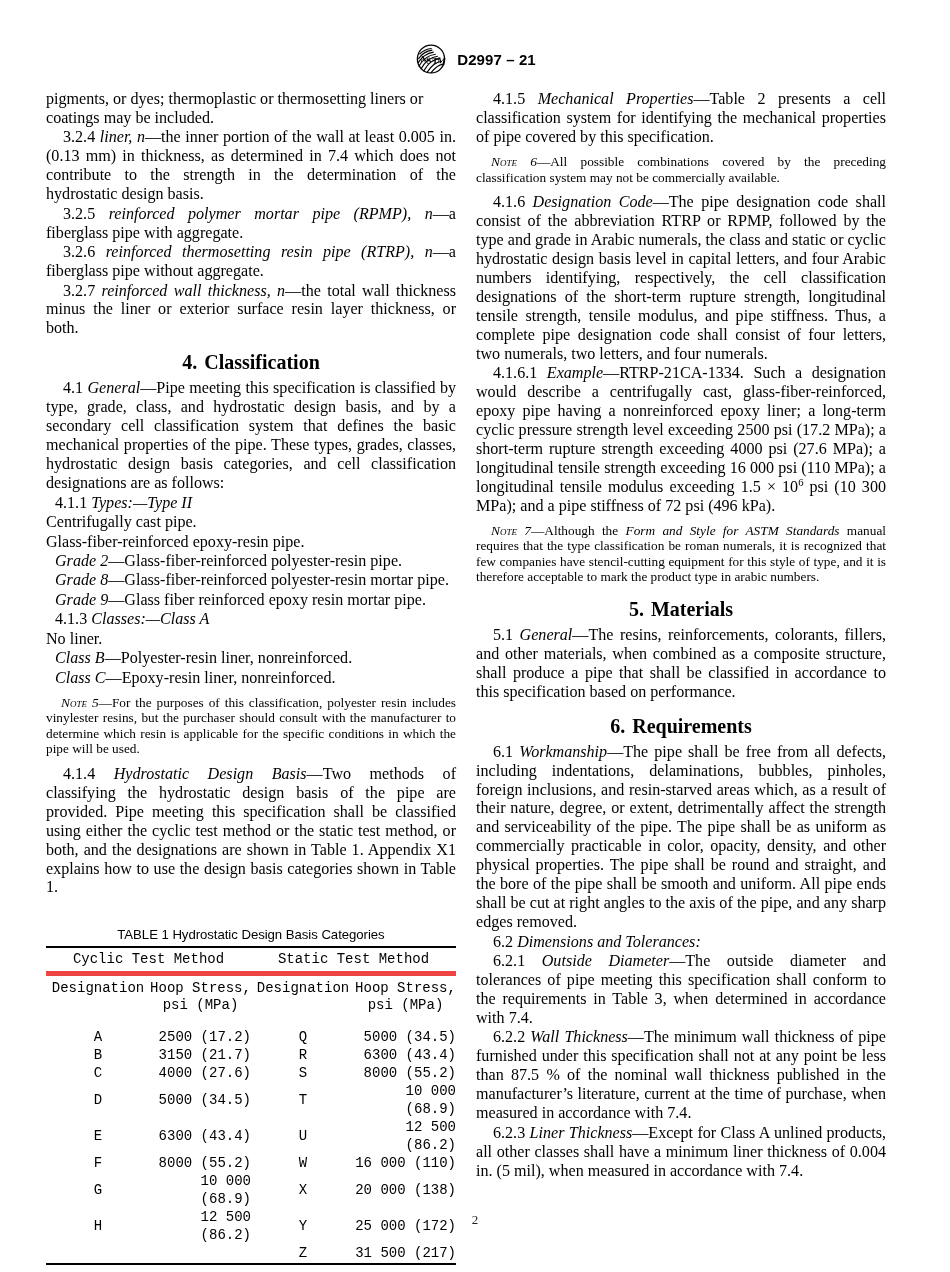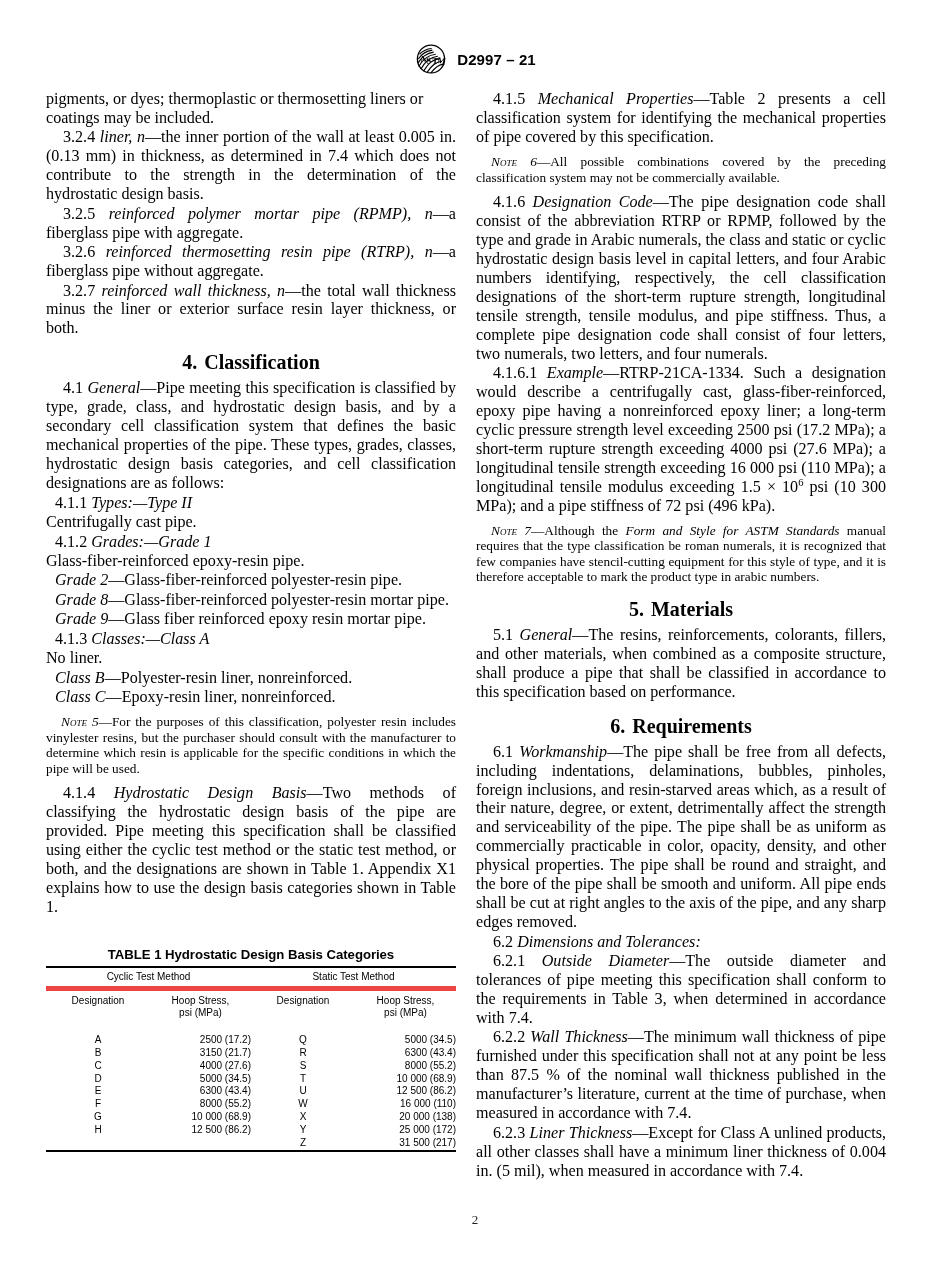--- a/index.html
+++ b/index.html
@@ -112,31 +112,31 @@
     font-style: italic;
   }
 
   
   .table-wrap {
     margin-top: 30px;
     width: 410px;
   }
   .table-caption {
     font-family: "Liberation Sans", "DejaVu Sans", sans-serif;
-    font-weight: bold;
+    font-weight: normal;
     font-size: 13.2px;
     text-align: center;
     margin-bottom: 4px;
     letter-spacing: -0.05px;
   }
   table.astm-table {
     border-collapse: collapse;
     width: 410px;
-    font-family: Liberation Sans, sans-serif;
-    font-size: 10px;
+    font-family: Liberation Mono, monospace;
+    font-size: 14px;
   }
   table.astm-table td,
   table.astm-table th {
     padding: 0;
     font-weight: normal;
   }
   .rule-thick { border-top: 2.1px solid #000; }
   .rule-thin  { border-top: 5px solid #ef4444; }
 
   tr.group-head th {
@@ -212,21 +212,20 @@
 
     <p class="body-par"><span>3.2.7</span>&nbsp;<span class="ital">reinforced wall thickness, n</span><span>—the total wall thickness minus the liner or exterior surface resin layer thickness, or both.</span></p>
 
     <h3 class="section-head"><span class="num">4.</span><span>Classification</span></h3>
 
     <p class="body-par"><span>4.1</span>&nbsp;<span class="ital">General</span><span>—Pipe meeting this specification is classified by type, grade, class, and hydrostatic design basis, and by a secondary cell classification system that defines the basic mechanical properties of the pipe. These types, grades, classes, hydrostatic design basis categories, and cell classification designations are as follows:</span></p>
 
     <p class="flush"><span>4.1.1</span>&nbsp;<span class="ital">Types:—Type II</span></p>
     <p class="noindent">Centrifugally cast pipe.</p>
 
-    <p class="flush"><span>4.1.2</span>&nbsp;<span class="ital">Grades:—Grade 1</span></p>
     <p class="noindent">Glass-fiber-reinforced epoxy-resin pipe.</p>
 
     <p class="flush"><span class="ital">Grade 2</span><span>—Glass-fiber-reinforced polyester-resin pipe.</span></p>
 
     <p class="body-par" style="text-indent:9px"><span class="ital">Grade 8</span><span>—Glass-fiber-reinforced polyester-resin mortar pipe.</span></p>
 
     <p class="flush"><span class="ital">Grade 9</span><span>—Glass fiber reinforced epoxy resin mortar pipe.</span></p>
 
     <p class="flush"><span>4.1.3</span>&nbsp;<span class="ital">Classes:—Class A</span></p>
     <p class="noindent">No liner.</p>

